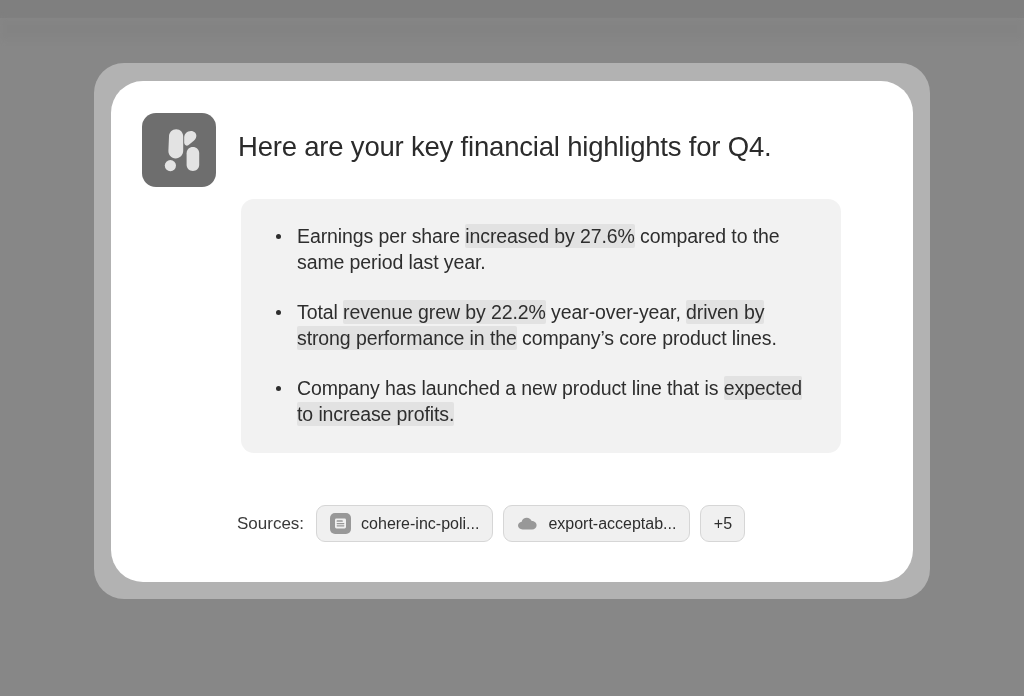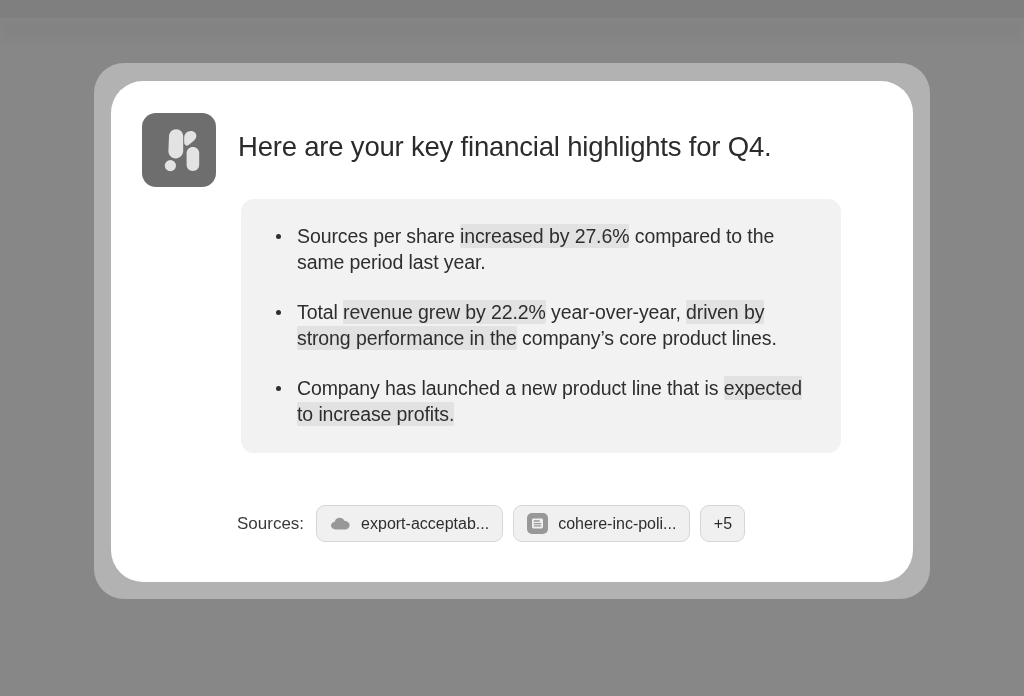--- a/index.html
+++ b/index.html
@@ -221,48 +221,48 @@
         <path d="M44.6 40.2 C44.6 36.6 47.3 34.0 50.9 34.0 C54.5 34.0 57.2 36.6 57.2 40.2
                  L57.2 51.8 C57.2 55.4 54.5 58.0 50.9 58.0 C47.3 58.0 44.6 55.4 44.6 51.8
                  Z" fill="#e3e3e3"></path>
       </svg>
     </div>
     <div class="title">Here are your key financial highlights for Q4.</div>
   </div>
 
   <div class="panel">
     <ul class="bullet-list">
-      <li class="bullet-item"><span>Sources per share </span><span class="hl">increased by 27.6%</span><span> compared to the same period last year.</span></li>
+      <li class="bullet-item"><span>Earnings per share </span><span class="hl">increased by 27.6%</span><span> compared to the same period last year.</span></li>
       <li class="bullet-item"><span>Total </span><span class="hl">revenue grew by 22.2%</span><span> year-over-year, </span><span class="hl">driven by strong performance in the</span><span> company’s core product lines.</span></li>
       <li class="bullet-item"><span>Company has launched a new product line that is </span><span class="hl">expected to increase profits.</span></li>
     </ul>
   </div>
 
   <div class="sources">
     <span class="sources-label">Sources:</span>
-
-    <div class="chip">
-      <span class="chip-icon">
-        <svg width="21" height="16" viewBox="0 0 21 16" aria-hidden="true">
-          <path d="M5.6 13.4 C2.9 13.4 1 11.7 1 9.5 C1 7.5 2.6 5.9 4.7 5.7
-                   C5.2 3.4 7.3 1.8 9.8 1.8 C12.0 1.8 13.9 3.1 14.7 5.0
-                   C17.4 5.0 19.6 6.8 19.6 9.2 C19.6 11.6 17.6 13.4 15.0 13.4 Z" fill="#989898"></path>
-        </svg>
-      </span>
-      <span>export-acceptab...</span>
-    </div>
 
     <div class="chip">
       <span class="chip-icon doc">
         <svg width="13" height="13" viewBox="0 0 13 13" aria-hidden="true">
           <rect x="1" y="1.5" width="11" height="10" rx="1.4" fill="#f0f0f0"></rect>
           <rect x="2.6" y="3.3" width="6.2" height="1.5" rx="0.6" fill="#989898"></rect>
           <rect x="2.6" y="6.0" width="7.8" height="1.2" rx="0.6" fill="#989898"></rect>
           <rect x="2.6" y="8.2" width="7.8" height="1.2" rx="0.6" fill="#989898"></rect>
         </svg>
       </span>
       <span>cohere-inc-poli...</span>
     </div>
 
+    <div class="chip">
+      <span class="chip-icon">
+        <svg width="21" height="16" viewBox="0 0 21 16" aria-hidden="true">
+          <path d="M5.6 13.4 C2.9 13.4 1 11.7 1 9.5 C1 7.5 2.6 5.9 4.7 5.7
+                   C5.2 3.4 7.3 1.8 9.8 1.8 C12.0 1.8 13.9 3.1 14.7 5.0
+                   C17.4 5.0 19.6 6.8 19.6 9.2 C19.6 11.6 17.6 13.4 15.0 13.4 Z" fill="#989898"></path>
+        </svg>
+      </span>
+      <span>export-acceptab...</span>
+    </div>
+
     <div class="chip-more">+5</div>
   </div>
 
 </div>
 
 </body></html>

